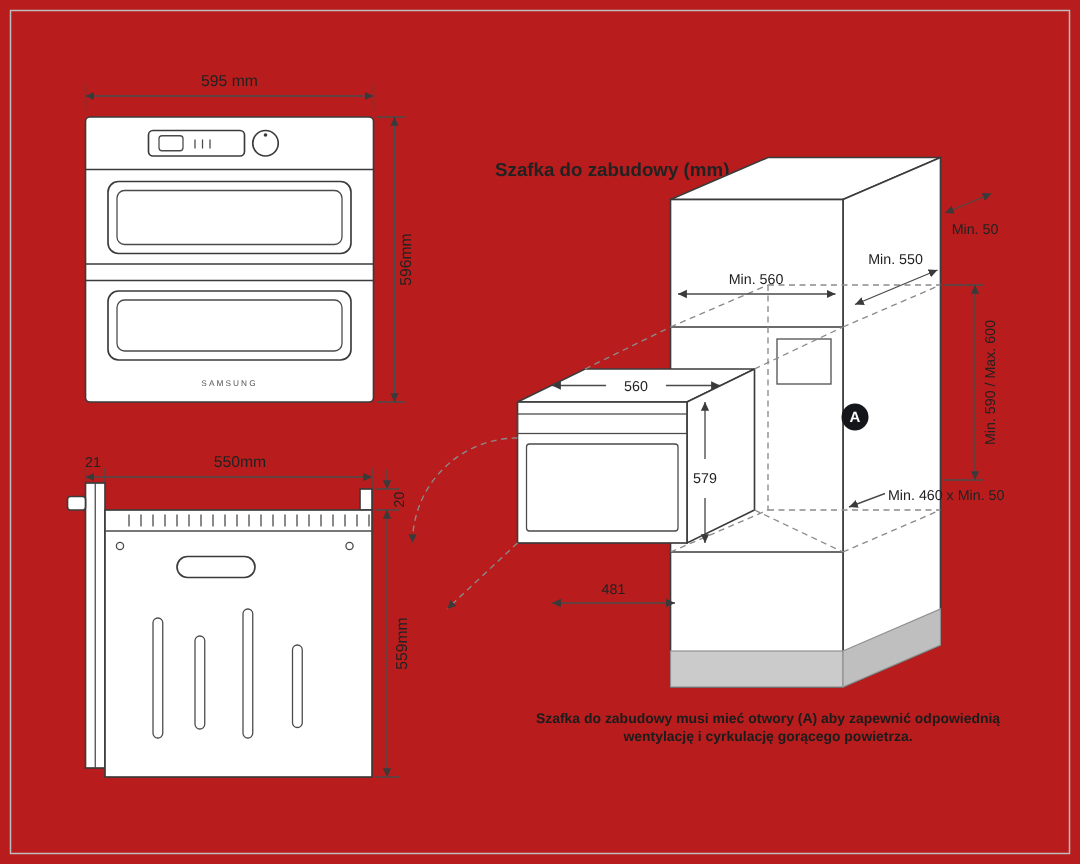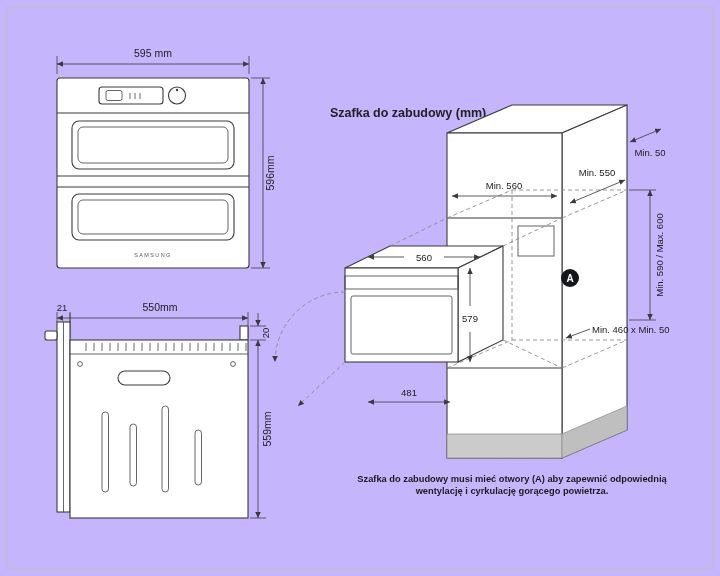--- a/index.html
+++ b/index.html
@@ -1,16 +1,16 @@
 <!DOCTYPE html>
 <html lang="pl"><head>
 <meta charset="utf-8">
 <style>
   html,body{margin:0;padding:0;background:#ffffff;}
-  .page{position:relative;width:720px;height:576px;background:#c4b5fd;overflow:hidden;
+  .page{position:relative;width:720px;height:576px;background:#b91c1c;overflow:hidden;
         font-family:"Liberation Sans", sans-serif;}
   svg{display:block;}
   text{fill:#222;font-family:"Liberation Sans", sans-serif;}
   .dimtext{font-size:10.5px;}
   .smalldim{font-size:9.5px;}
   .heading{font-size:12.5px;font-weight:bold;}
   .brand{font-size:5.5px;letter-spacing:1.4px;fill:#555;}
   .foot{font-size:9.3px;font-weight:bold;fill:#1c1c1c;}
   .badge-letter{font-size:10px;font-weight:bold;fill:#ffffff;}
   .ln{stroke:#3b3b3b;stroke-width:1.1;fill:none;}

